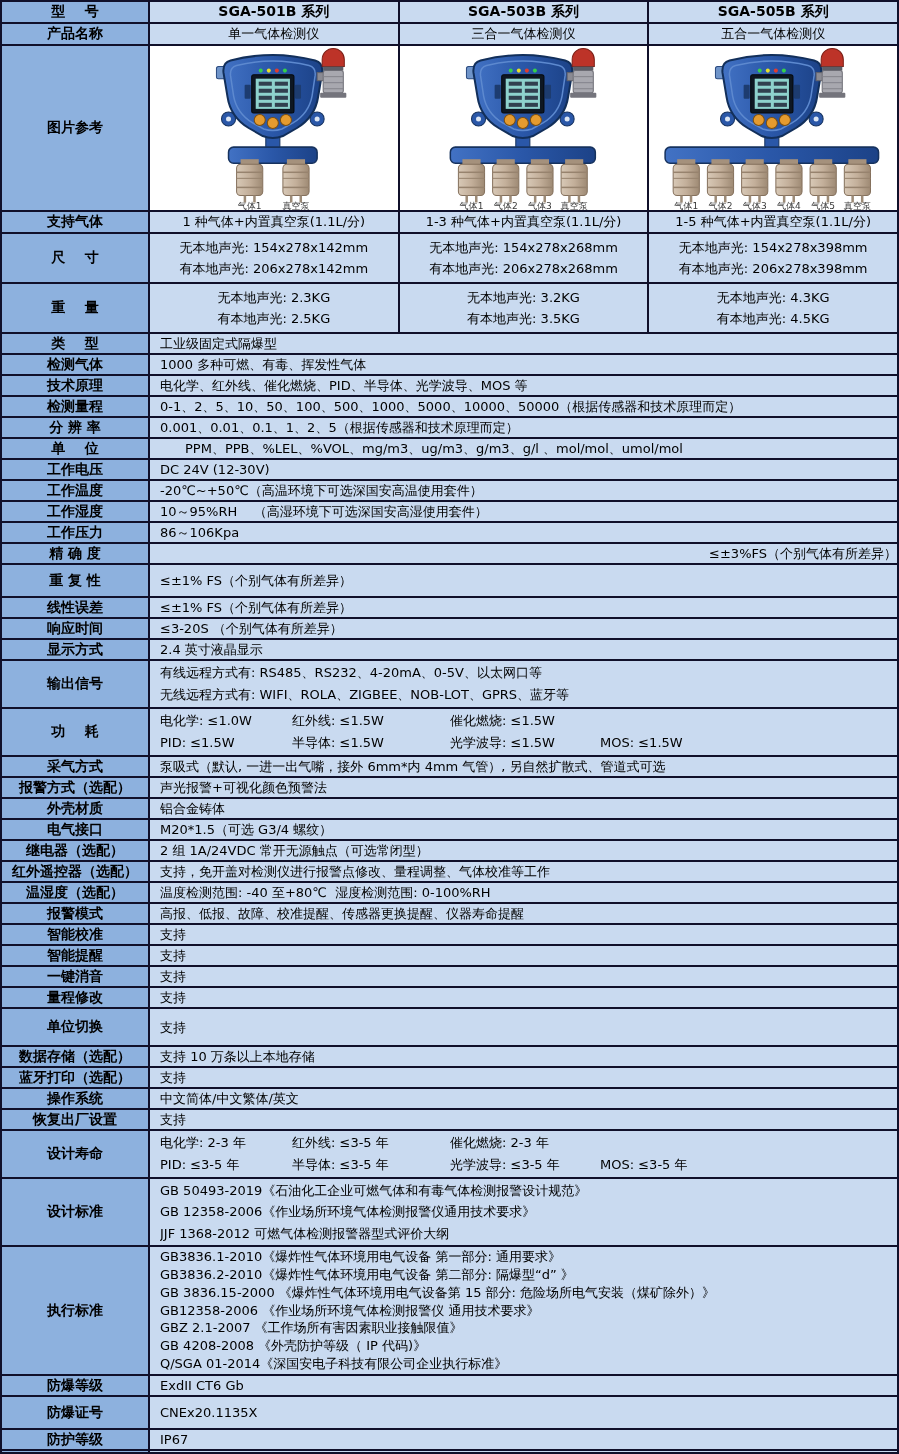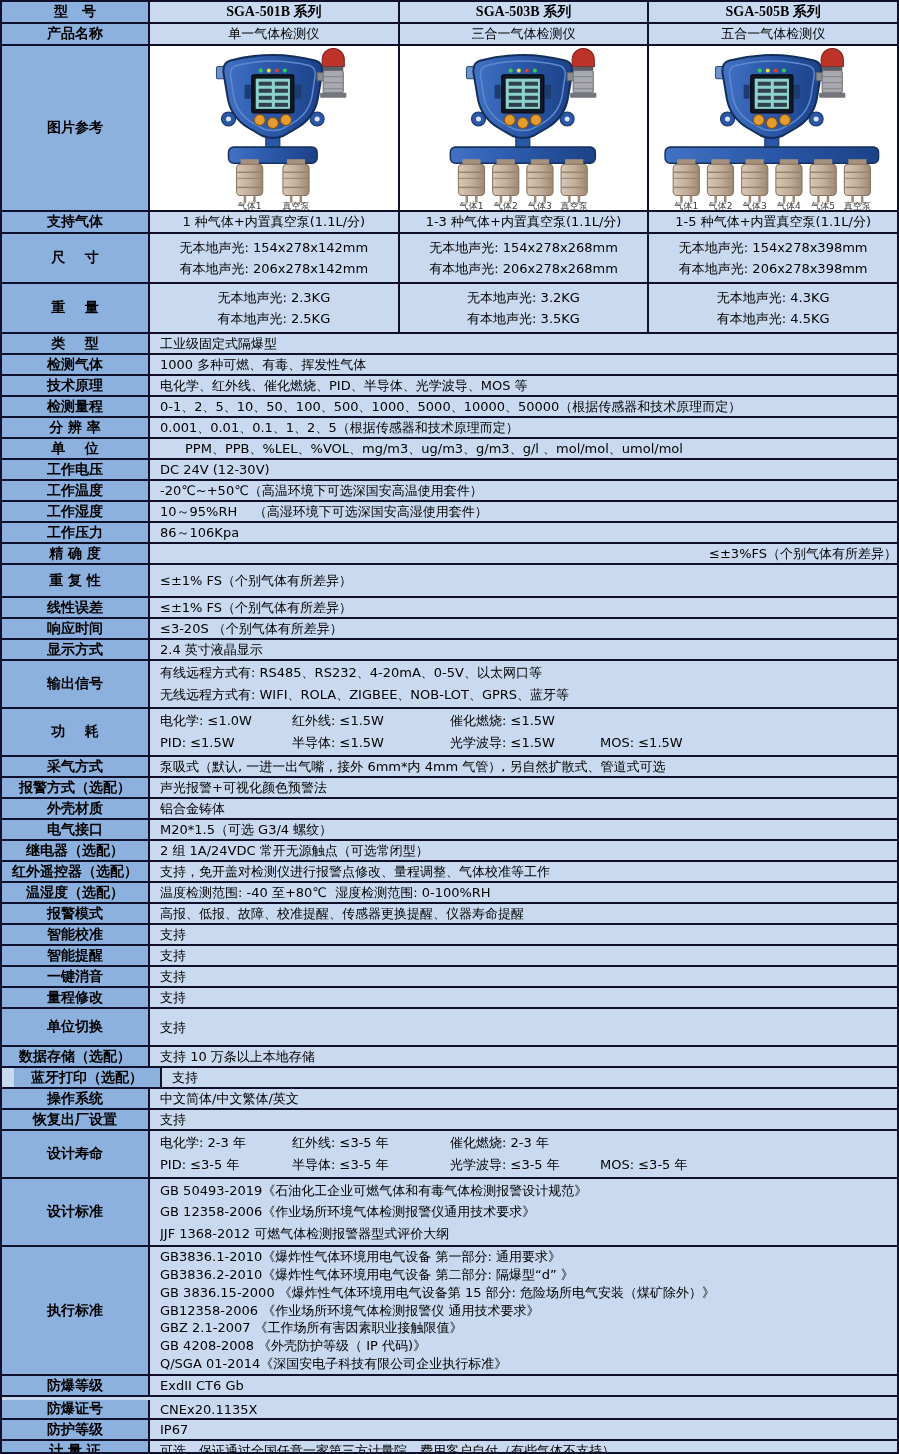--- a/index.html
+++ b/index.html
@@ -33,21 +33,21 @@
   .segline{display:flex;white-space:pre;}
   .segline .seg{flex:none;display:inline-block;}
   .segline .seg:nth-child(1){width:132px;}
   .segline .seg:nth-child(2){width:158px;}
   .segline .seg:nth-child(3){width:150px;}
 </style>
 </head>
 <body>
 
 <div id="spec-table">
-    <div class="row" style="height: 22px; font-family: Liberation Serif, serif;">
+    <div class="row" style="height: 22px;">
       <div class="lbl">型    号</div>
       <div class="cell col center bold">SGA-501B 系列</div>
       <div class="cell col center bold">SGA-503B 系列</div>
       <div class="cell col center bold">SGA-505B 系列</div>
     </div>
     <div class="row" style="height: 22px;">
       <div class="lbl">产品名称</div>
       <div class="cell col center pname">单一气体检测仪</div>
       <div class="cell col center pname">三合一气体检测仪</div>
       <div class="cell col center pname">五合一气体检测仪</div>
@@ -533,21 +533,21 @@
       <div class="cell spec-cell" style="line-height: 17px;">
         <div class="line">支持</div>
       </div>
     </div>
     <div class="row" style="height: 21px;">
       <div class="lbl">数据存储（选配）</div>
       <div class="cell spec-cell" style="line-height: 17px;">
         <div class="line">支持 10 万条以上本地存储</div>
       </div>
     </div>
-    <div class="row" style="height: 21px; padding-left: 12px;">
+    <div class="row" style="height: 21px;">
       <div class="lbl">蓝牙打印（选配）</div>
       <div class="cell spec-cell" style="line-height: 17px;">
         <div class="line">支持</div>
       </div>
     </div>
     <div class="row" style="height: 21px;">
       <div class="lbl">操作系统</div>
       <div class="cell spec-cell" style="line-height: 17px;">
         <div class="line">中文简体/中文繁体/英文</div>
       </div>
@@ -584,21 +584,21 @@
         <div class="line">GB 4208-2008 《外壳防护等级（ IP 代码)》</div>
         <div class="line">Q/SGA 01-2014《深国安电子科技有限公司企业执行标准》</div>
       </div>
     </div>
     <div class="row" style="height: 21px;">
       <div class="lbl">防爆等级</div>
       <div class="cell spec-cell" style="line-height: 17px;">
         <div class="line">ExdII CT6 Gb</div>
       </div>
     </div>
-    <div class="row" style="height: 23px; align-items: flex-end;">
+    <div class="row" style="height: 33px;">
       <div class="lbl">防爆证号</div>
       <div class="cell spec-cell" style="line-height: 17px;">
         <div class="line">CNEx20.1135X</div>
       </div>
     </div>
     <div class="row" style="height: 21px;">
       <div class="lbl">防护等级</div>
       <div class="cell spec-cell" style="line-height: 17px;">
         <div class="line">IP67</div>
       </div>

